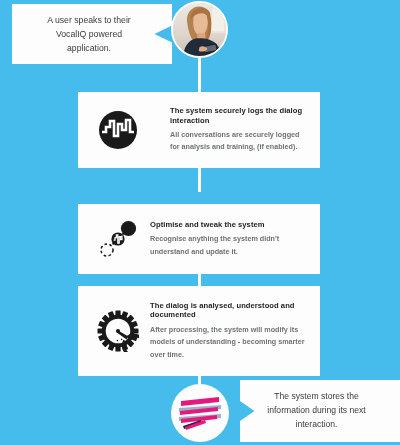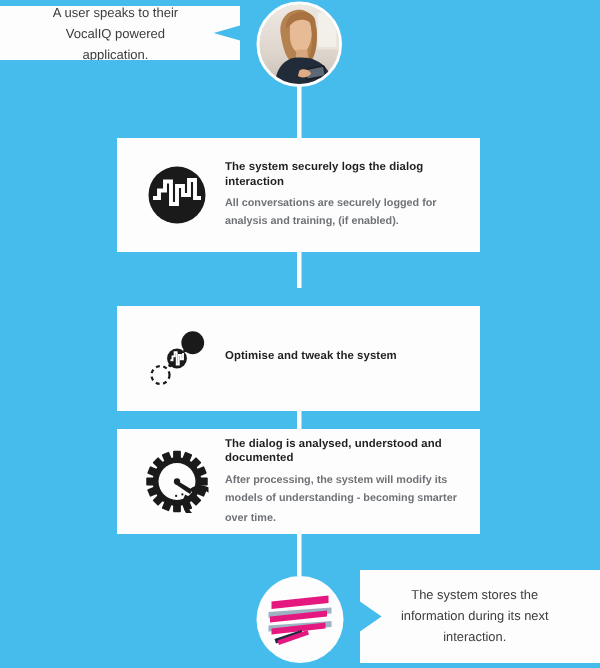--- a/index.html
+++ b/index.html
@@ -22,22 +22,22 @@
     left: 198px;
   }
   .conn-1 { top: 56px;  height: 36px; }
   .conn-2 { top: 168px; height: 24px; }
   .conn-3 { top: 262px; height: 24px; }
   .conn-4 { top: 356px; height: 28px; }
 
   
   .top-callout {
     position: absolute;
-    left: 0; top: 4px;
-    width: 160px; height: 36px;
+    left: 12px; top: 4px;
+    width: 160px; height: 60px;
     background: #fdfdfd;
     color: #3c3c3c;
     display: flex;
     align-items: center;
     justify-content: center;
     text-align: center;
     font-size: 8.7px;
     line-height: 1.62;
     padding: 0 14px 0 8px;
     box-sizing: border-box;
@@ -62,23 +62,23 @@
   .card {
     position: absolute;
     left: 78px;
     width: 242px;
     background: #fdfdfd;
     display: flex;
     align-items: center;
     box-sizing: border-box;
     padding: 8px 10px 8px 12px;
   }
-  .card-1 { top: 92px;  height: 76px; }
+  .card-1 { top: 92px;  height: 76px; gap: 20px; }
   .card-2 { top: 192px; height: 70px; margin-top: 12px; }
-  .card-3 { top: 286px; height: 70px; }
+  .card-3 { top: 286px; height: 90px; }
 
   .card-icon {
     width: 56px;
     flex: 0 0 56px;
     display: flex;
     align-items: center;
     justify-content: center;
   }
   .card-icon svg { display: block; }
   .card-text { flex: 1 1 auto; padding-left: 4px; }
@@ -201,20 +201,21 @@
         <circle cx="31.5" cy="10.5" r="7.6" fill="#1a1a1a"></circle>
 
         <circle cx="21" cy="21" r="6.6" fill="#1a1a1a"></circle>
         <path d="M16.6 22.2 H18 V19.6 H19.4 V16.8 H20.8 V25 H22.2 V18.6 H23.6 V21.6 H25 V17.4" fill="none" stroke="#ffffff" stroke-width="1.25"></path>
 
         <circle cx="10" cy="32" r="6" fill="none" stroke="#1a1a1a" stroke-width="1.5" stroke-dasharray="2.6 2.4"></circle>
       </svg>
     </div>
     <div class="card-text">
       <div class="card-title">Optimise and tweak the system</div>
+      <div class="card-body">Recognise anything the system didn't understand and update it.</div>
     </div>
   </div>
 
   <div class="card card-3">
     <div class="card-icon">
       <svg width="42" height="42" viewBox="0 0 42 42" xmlns="http://www.w3.org/2000/svg">
         <g fill="#1a1a1a">
 
           <g>
             <rect x="18.4" y="0.5" width="5.2" height="6" rx="0.6"></rect>

